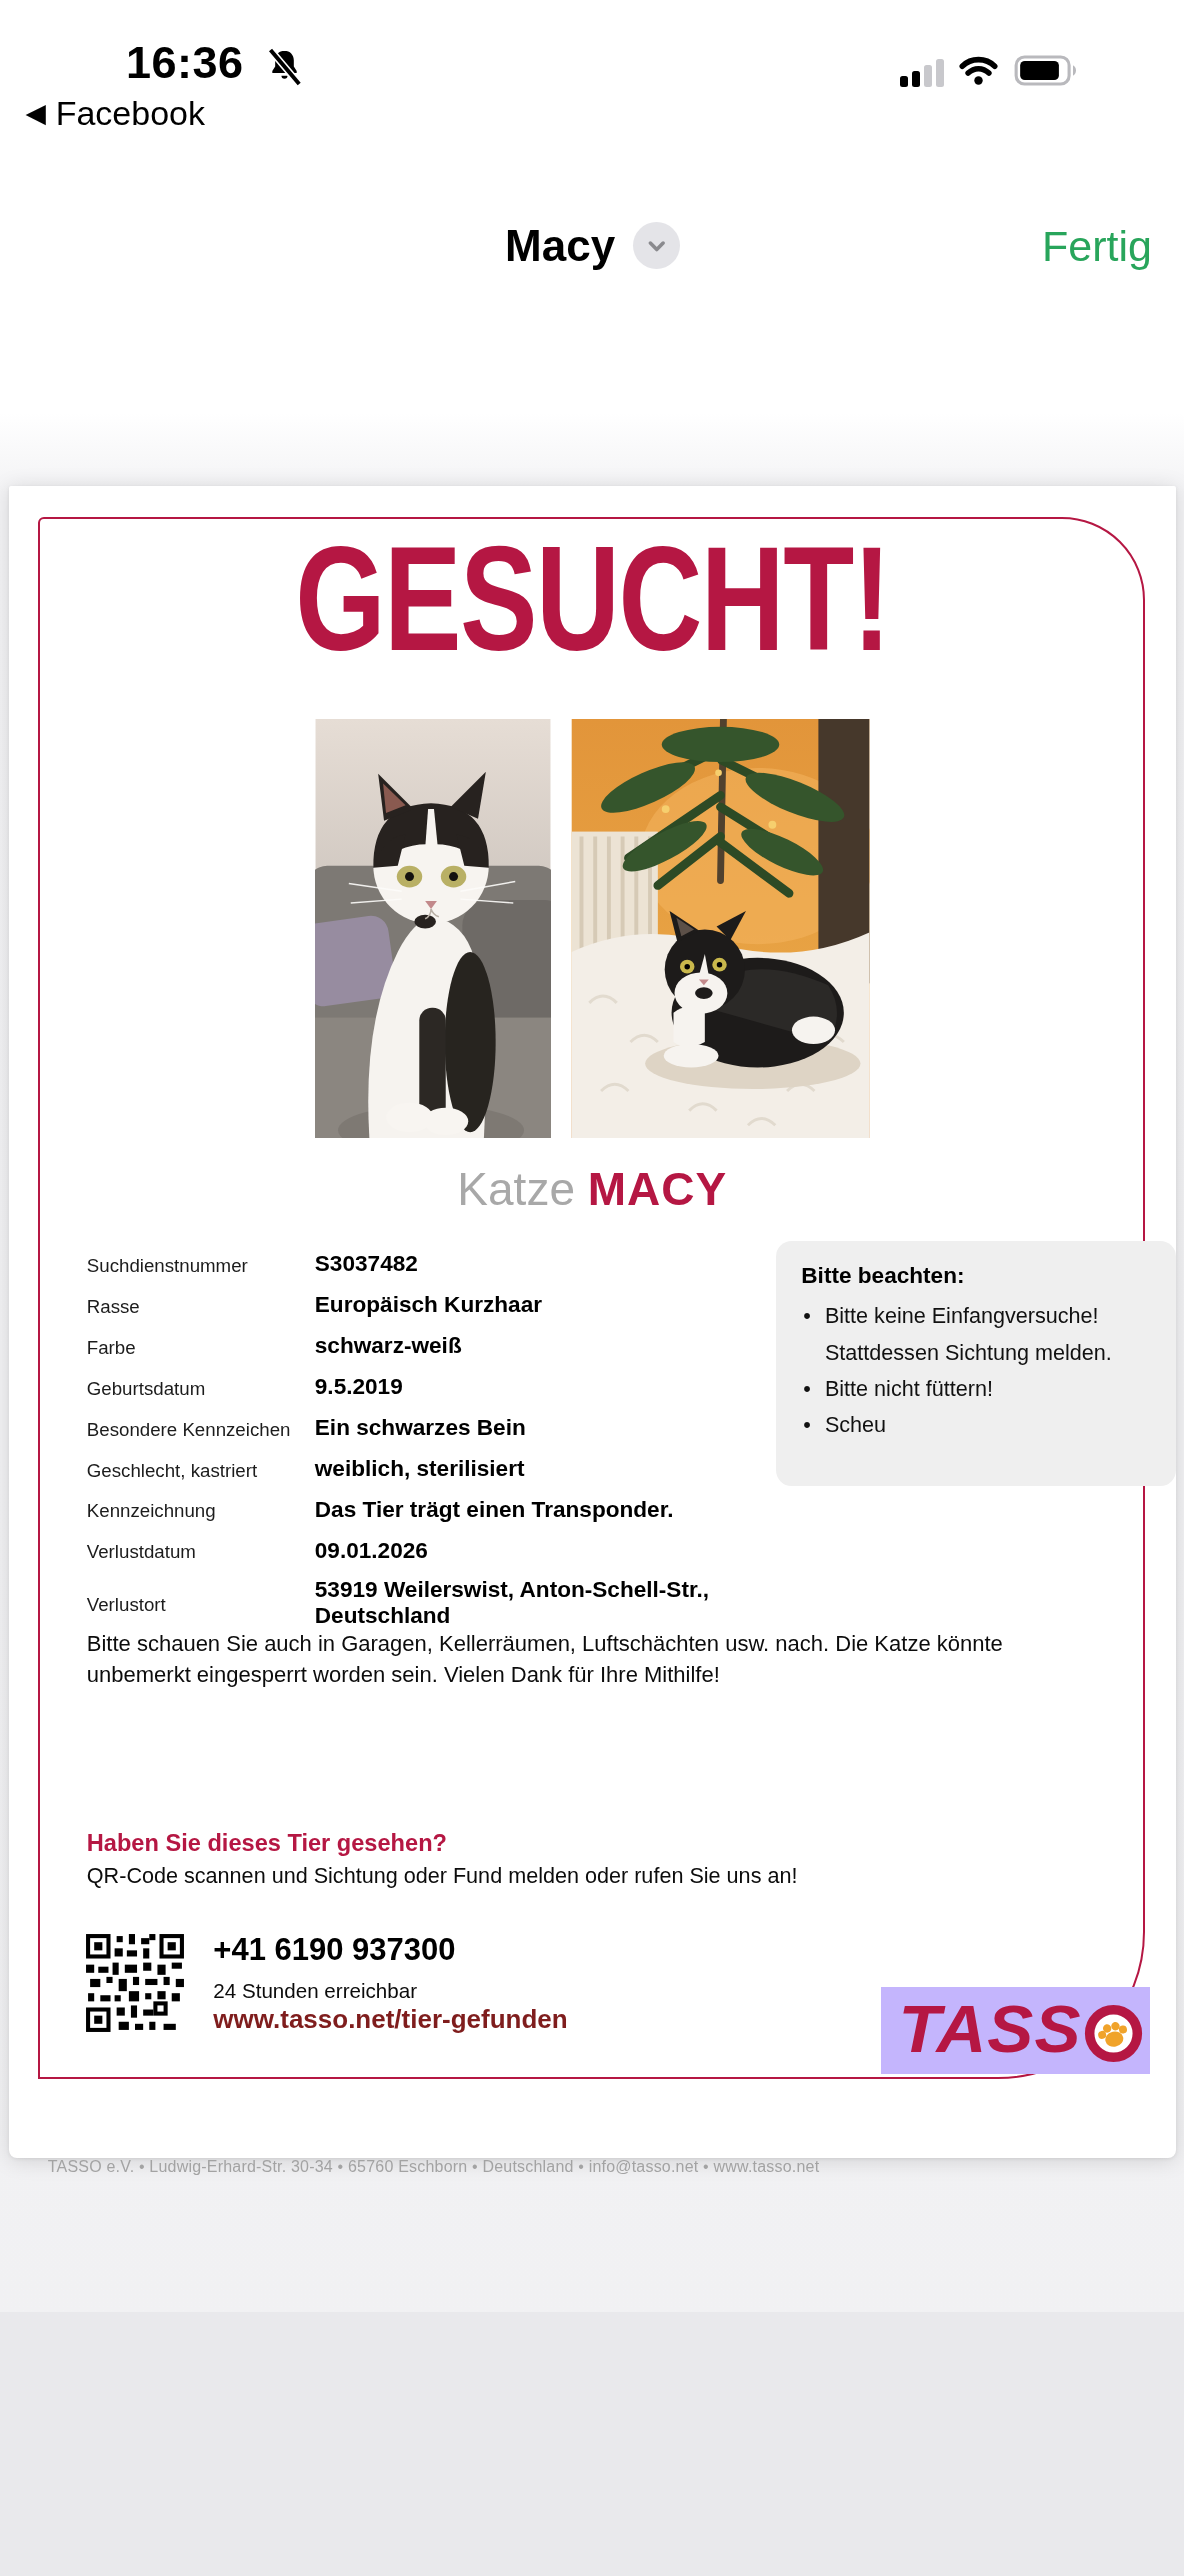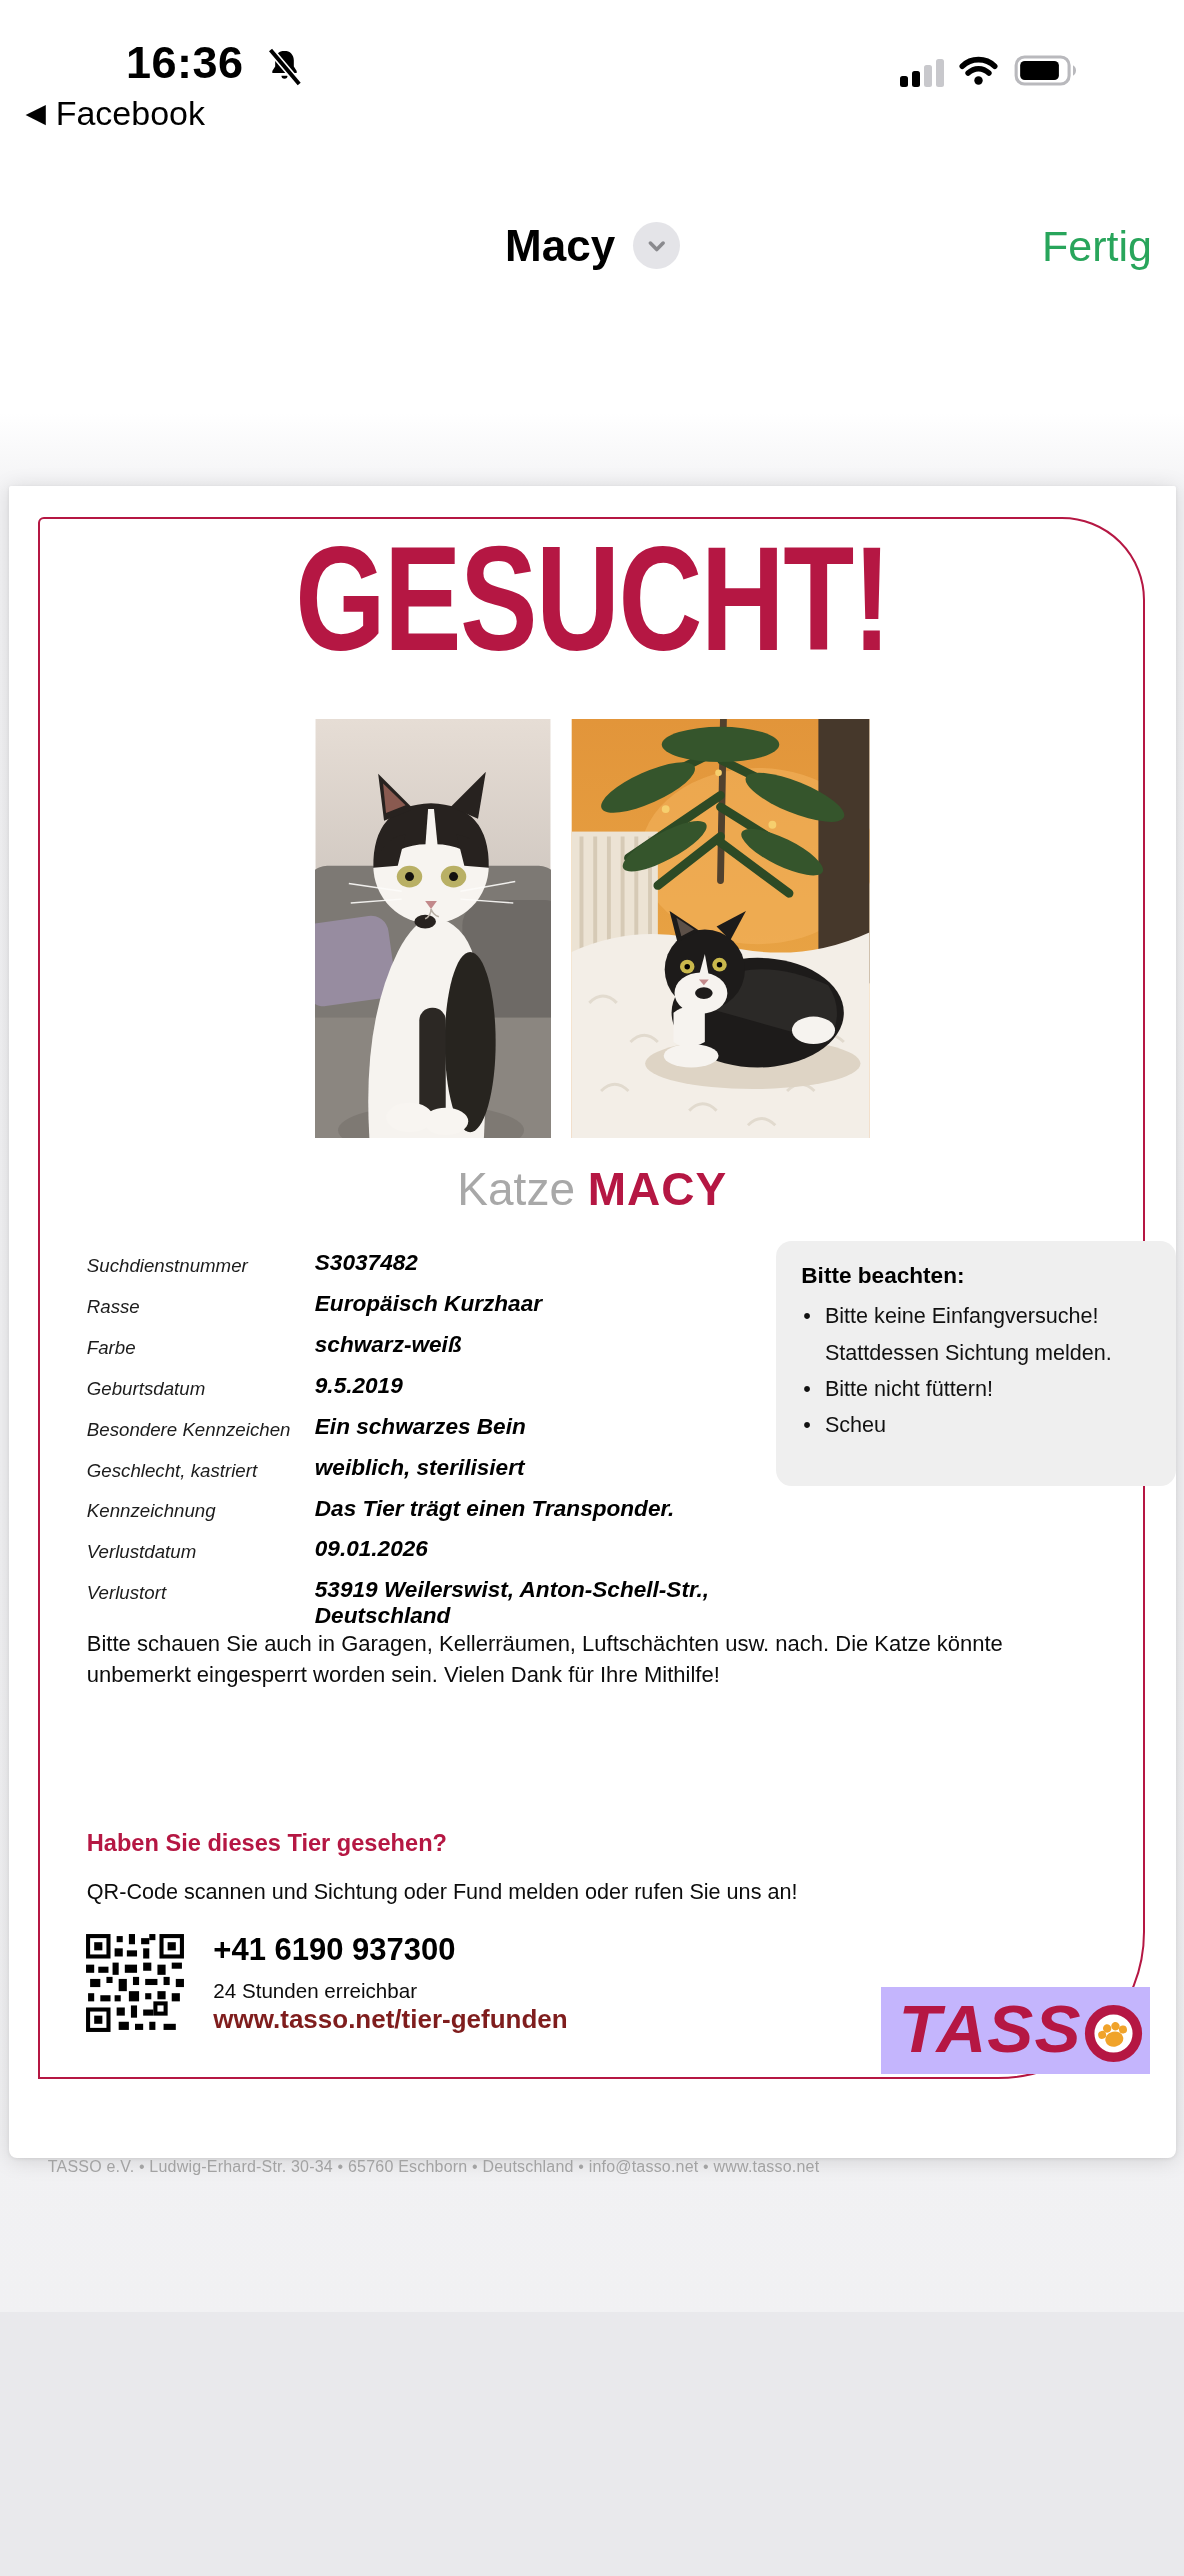--- a/index.html
+++ b/index.html
@@ -44,33 +44,33 @@
     position:absolute;top:35px;left:0;width:100%;text-align:center;
     font-size:149px;font-weight:700;line-height:1.05;color:var(--crimson);
     transform:scaleX(0.78);letter-spacing:-2px;
   }
   .photos{position:absolute;top:233px;left:0;width:100%;display:flex;justify-content:center;gap:20.6px;}
   .photo{height:419px;display:block;}
   .subtitle{position:absolute;top:676px;left:0;width:100%;text-align:center;font-size:46px;}
   .subtitle .species{color:#a8a8a8;font-weight:400;}
   .subtitle .petname{color:var(--crimson);font-weight:700;letter-spacing:1px;}
   .details{position:absolute;left:78px;top:764px;width:688px;}
-  .drow{display:flex;align-items:flex-start;margin-bottom:12.8px;font-style:italic;}
+  .drow{display:flex;align-items:center;margin-bottom:12.8px;}
   .dlabel{width:228px;flex:0 0 228px;font-size:18.7px;color:#1c1c1c;line-height:1.35;padding-top:2.9px;}
   .dvalue{width:462px;font-size:22.6px;font-weight:700;color:#000;line-height:1.14;}
   .notice{
     position:absolute;left:767px;top:755px;width:400px;min-height:245px;
     background:#efefef;border-radius:15.7px;padding:21.6px 23.6px 19.6px 25.5px;
   }
   .notice-title{font-size:22.6px;font-weight:700;margin:0 0 9.8px 0;color:#000;}
   .notice-item{position:relative;font-size:21.6px;line-height:1.68;color:#111;padding-left:23.6px;}
   .notice-item::before{content:"•";position:absolute;left:2px;top:0;}
   .note{position:absolute;left:78px;top:1120px;width:945px;font-size:22px;line-height:1.42;color:#0c0c0c;}
   .sighting{position:absolute;left:78px;top:1344px;width:884px;}
-  .sight-q{font-size:23.6px;font-weight:700;color:var(--crimson);margin:0 0 20px 0;}
+  .sight-q{font-size:23.6px;font-weight:700;color:var(--crimson);margin:0 0 4px 0;}
   .sight-line{font-size:21.6px;color:#0c0c0c;line-height:1.42;margin:0;}
   .sight-num{font-weight:700;color:var(--crimson);}
   .contact{position:absolute;left:75px;top:1446px;display:flex;align-items:flex-start;gap:27.5px;}
   .qr{width:102px;height:102px;display:block;}
   .contact-col{padding-top:2px;}
   .phone{font-size:31px;font-weight:700;color:#000;line-height:1;}
   .avail{font-size:20.6px;color:#0c0c0c;margin-top:15.7px;line-height:1;}
   .weburl{font-size:26px;font-weight:700;color:#7f1d1d;margin-top:5px;line-height:1;}
   .brand{
     position:absolute;right:25.5px;top:1501px;background:#c4b5fd;padding:7.9px 5.9px 9.8px 17.7px;

